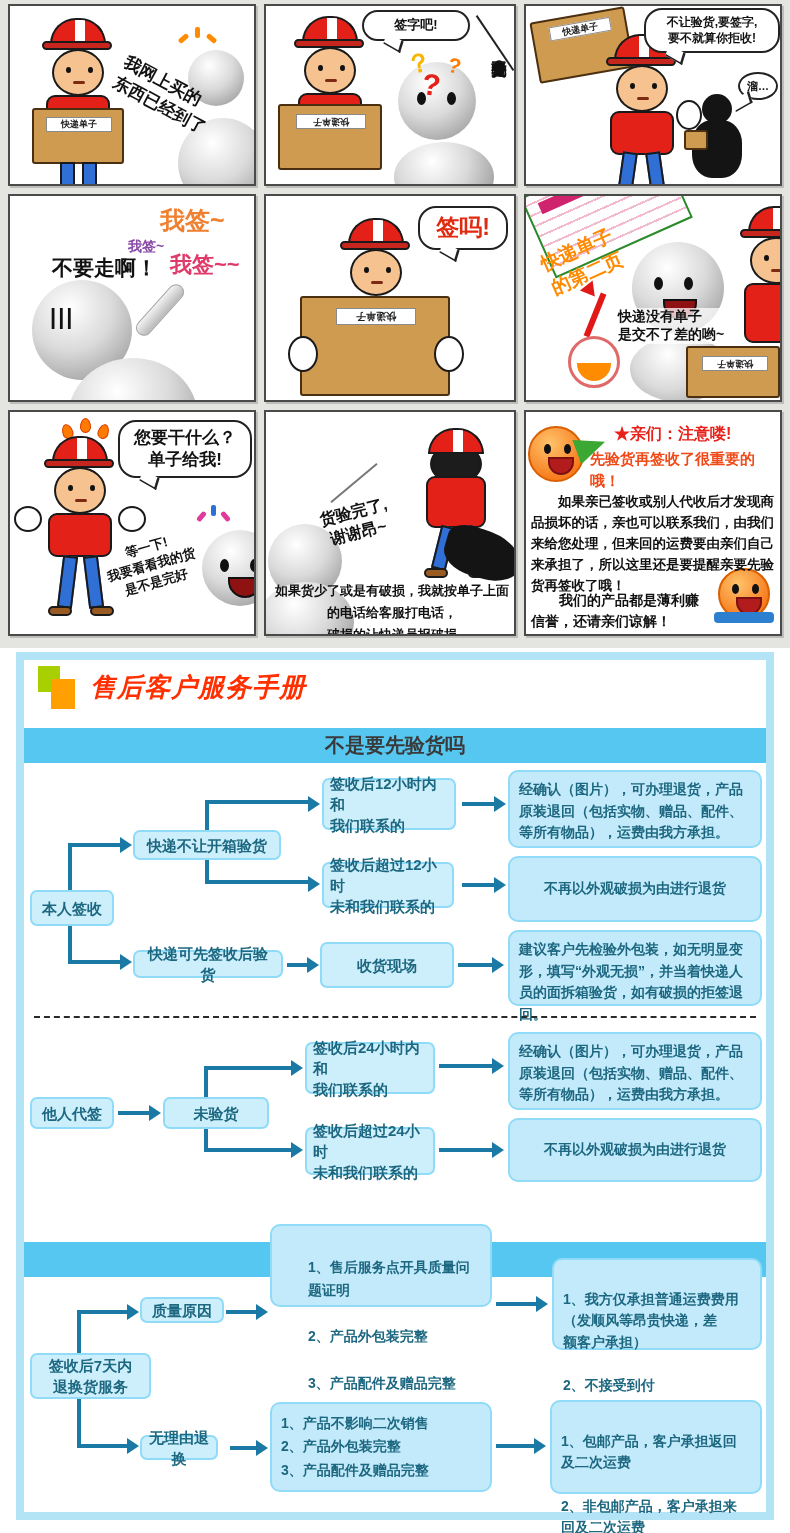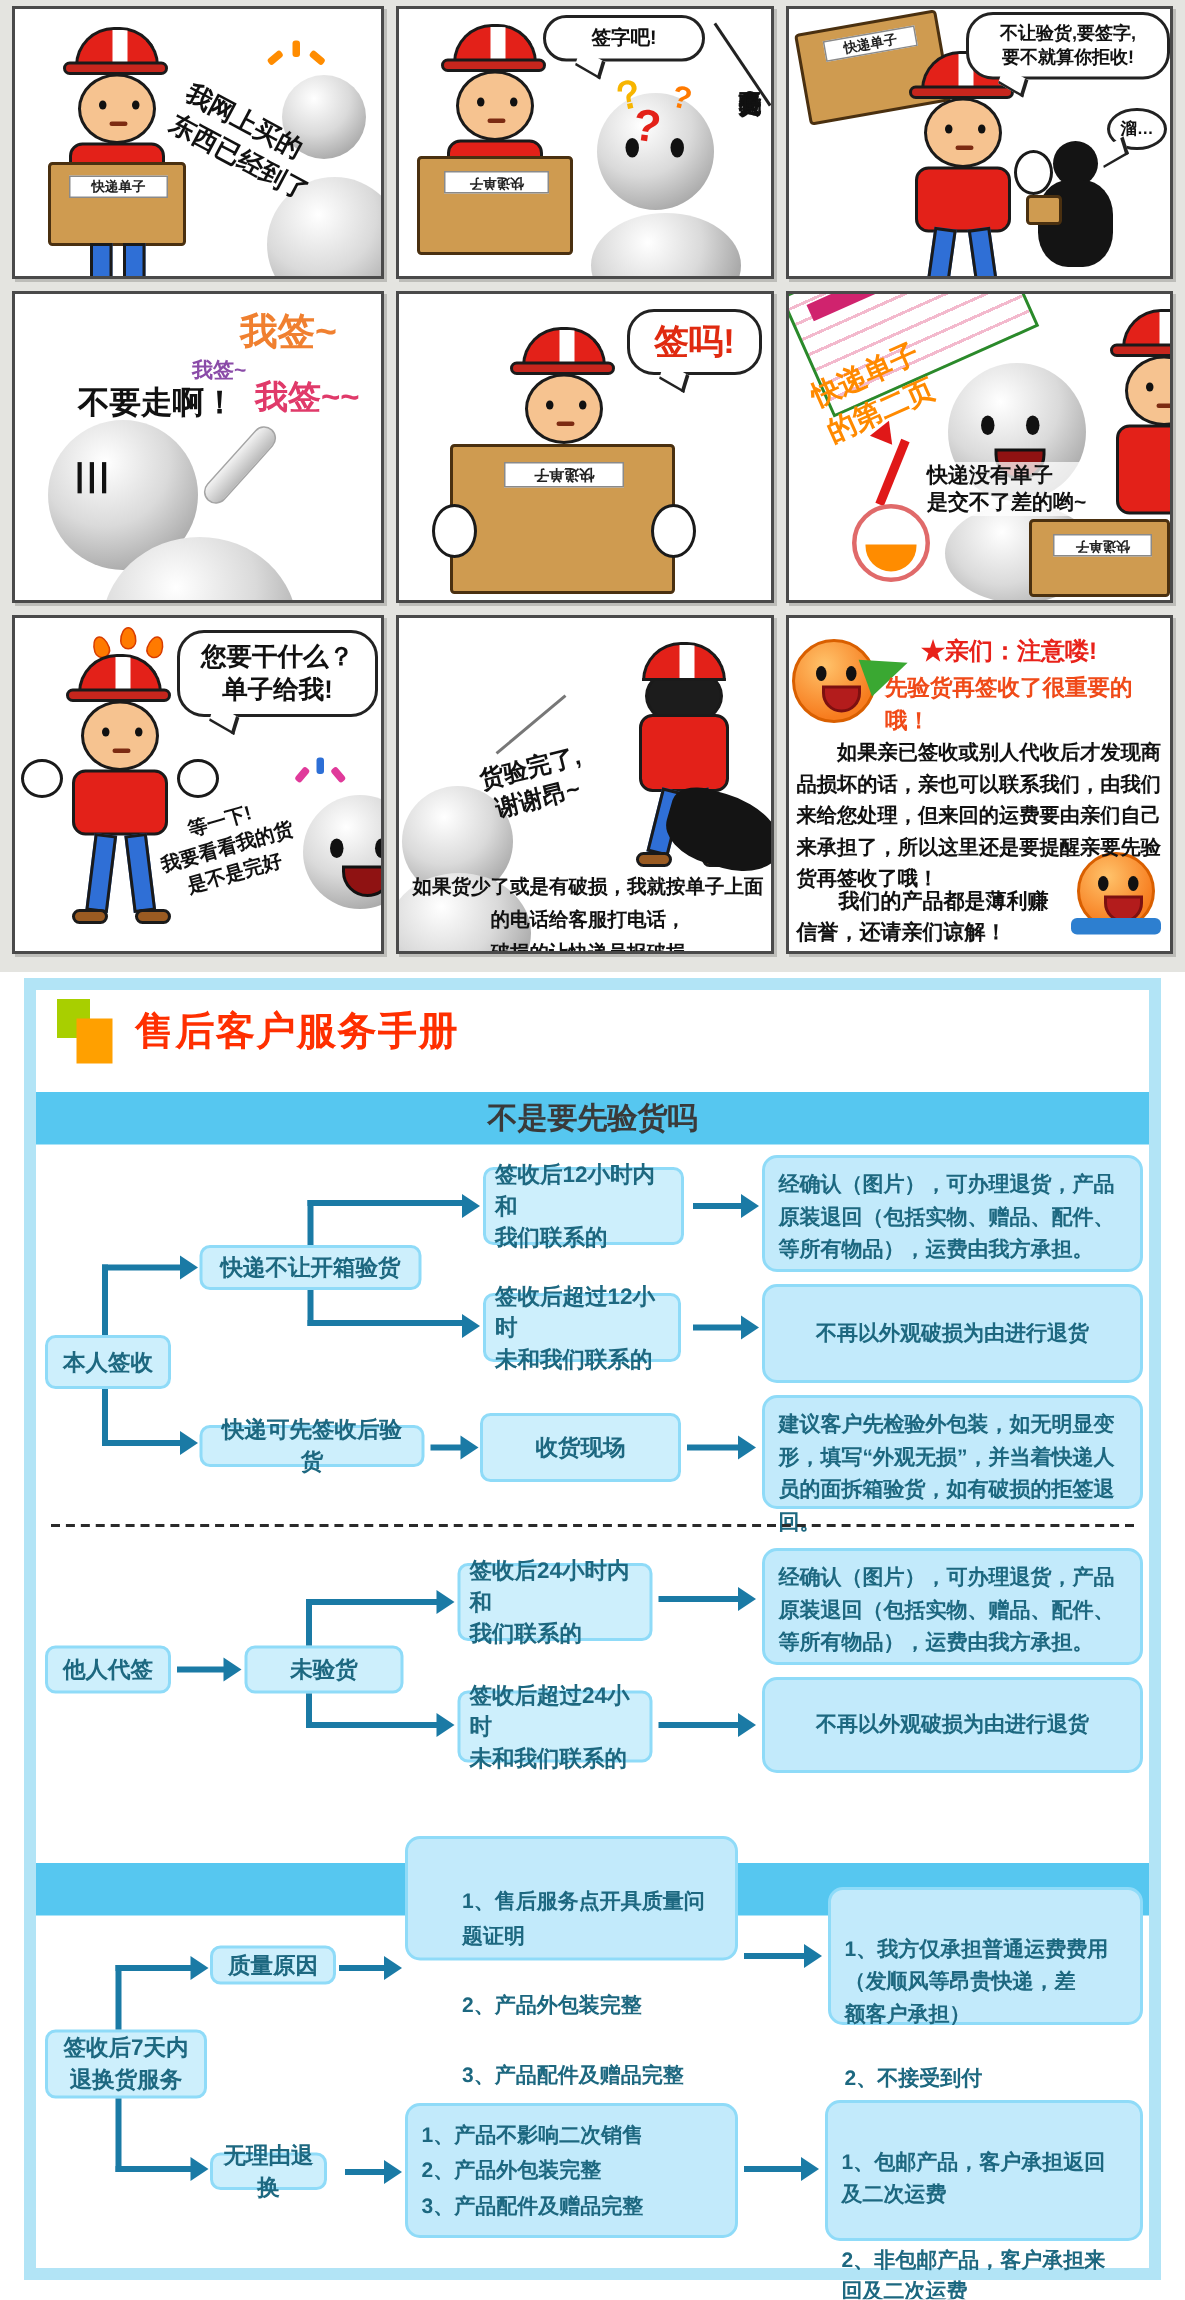--- a/index.html
+++ b/index.html
@@ -261,21 +261,21 @@
         <div class="m-body" style="left:4px;top:0;width:52px;height:52px;"></div>
         <div class="m-scarf" style="left:0;top:44px;width:60px;height:11px;"></div>
       </div>
     </div>
   </div>
 
   <div class="manual">
 
     <div class="logo-sq" style="left:14px;top:6px;width:22px;height:26px;background:#a8cf00;"></div>
     <div class="logo-sq" style="left:27px;top:19px;width:24px;height:30px;background:#ffa000;"></div>
-    <div class="manual-title" style="left:66px;top:10px;">售后客户服务手册</div>
+    <div class="manual-title" style="left:66px;top:10px;font-style:italic;">售后客户服务手册</div>
 
     <div class="banner" style="top:68px;">不是要先验货吗</div>
 
     <div class="node" style="left:6px;top:230px;width:84px;height:36px;">本人签收</div>
     <div class="node" style="left:109px;top:170px;width:148px;height:30px;">快递不让开箱验货</div>
     <div class="node" style="left:109px;top:290px;width:150px;height:28px;">快递可先签收后验货</div>
     <div class="node la" style="left:298px;top:118px;width:134px;height:52px;">签收后12小时内和
 我们联系的</div>
     <div class="node la" style="left:298px;top:202px;width:132px;height:46px;">签收后超过12小时
 未和我们联系的</div>
@@ -324,21 +324,21 @@
     <div class="vline" style="left:180px;top:469px;height:23px;"></div>
     <div class="hline" style="left:180px;top:488px;width:88px;"></div>
     <div class="ah" style="left:267px;top:482px;"></div>
     <div class="hline" style="left:415px;top:404px;width:55px;"></div>
     <div class="ah" style="left:468px;top:398px;"></div>
     <div class="hline" style="left:415px;top:488px;width:55px;"></div>
     <div class="ah" style="left:468px;top:482px;"></div>
 
     <div class="banner" style="top:554px;margin-top:28px;">7天退换货服务</div>
 
-    <div class="node" style="left:6px;top:693px;width:108px;height:46px;">签收后7天内
+    <div class="node" style="left:6px;top:693px;width:121px;height:46px;">签收后7天内
 退换货服务</div>
     <div class="node" style="left:116px;top:637px;width:84px;height:26px;">质量原因</div>
     <div class="node" style="left:116px;top:775px;width:78px;height:25px;">无理由退换</div>
     <div class="result" style="left:246px;top:564px;width:222px;height:83px;line-height:1.65;padding-left:36px;">
       <div class="li">1、售后服务点开具质量问题证明</div>
       <div class="li">2、产品外包装完整</div>
       <div class="li">3、产品配件及赠品完整</div>
       <div class="li">4、提供产品图片和外包装图片</div>
     </div>
     <div class="result" style="left:246px;top:742px;width:222px;height:90px;line-height:1.65;display:flex;flex-direction:column;justify-content:center;">

